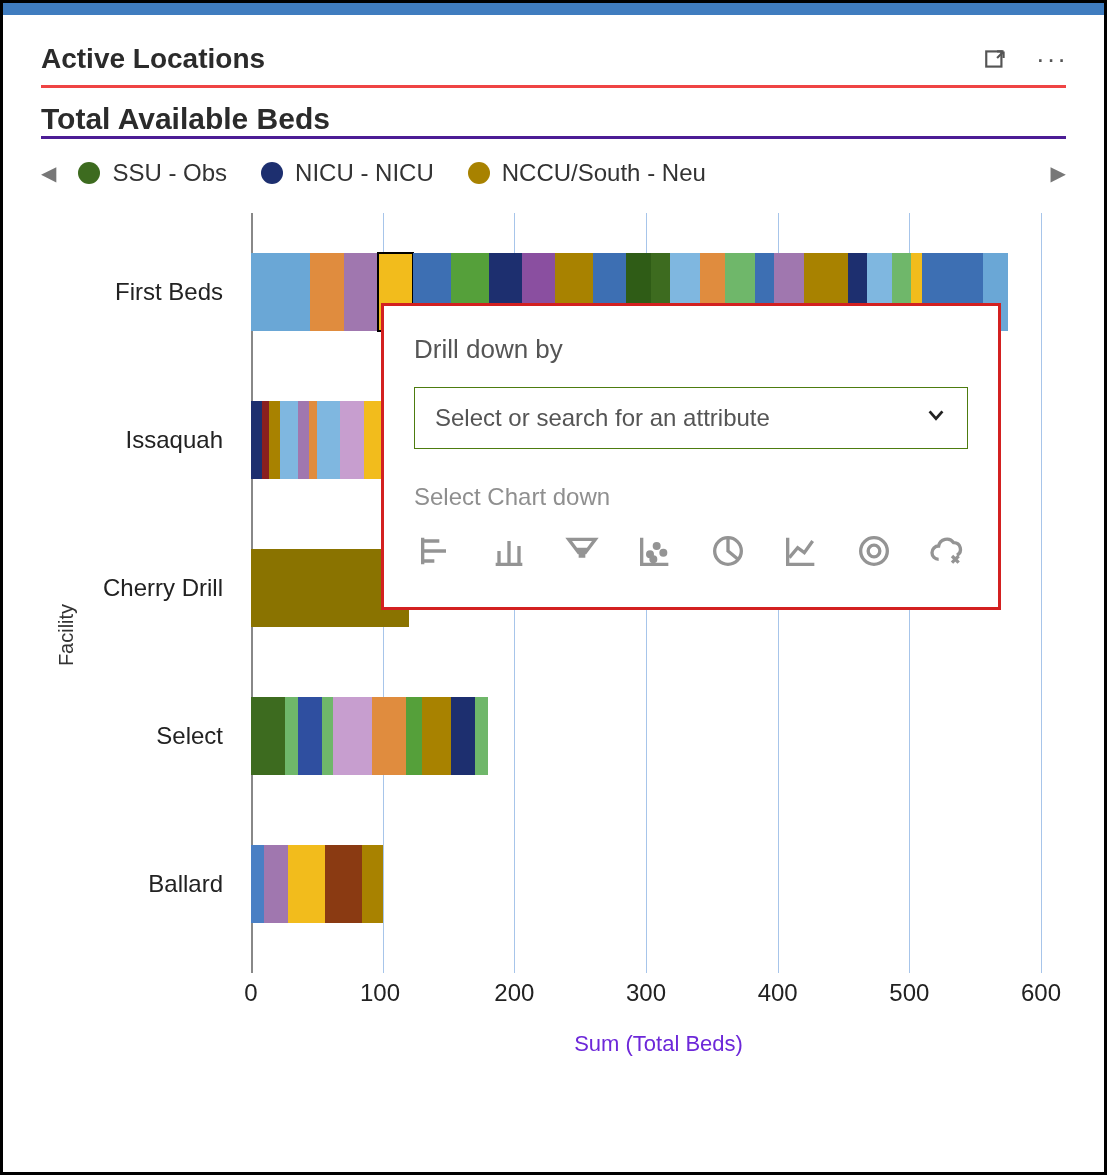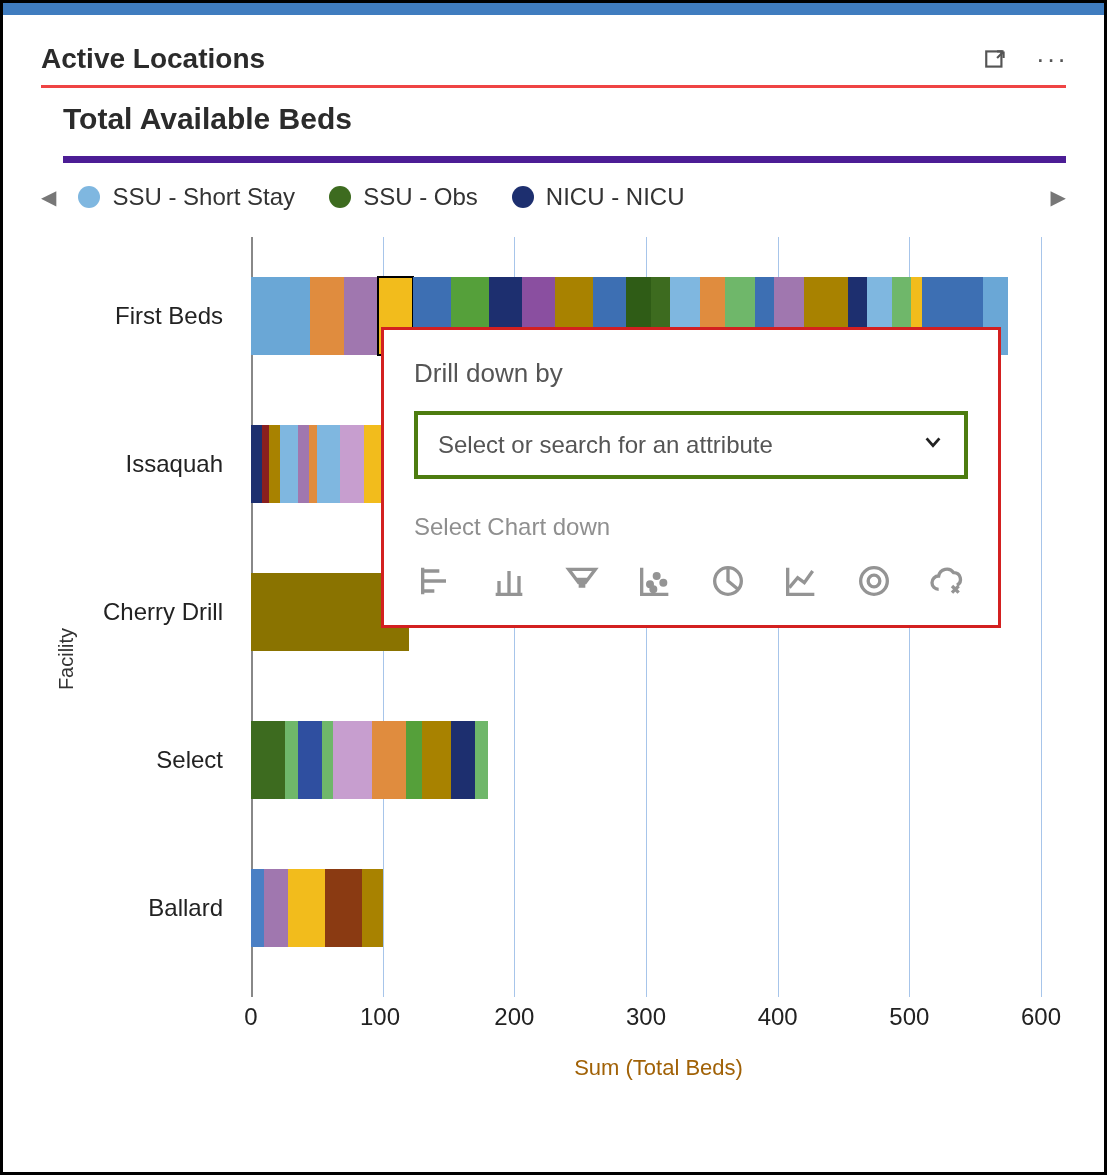--- a/index.html
+++ b/index.html
@@ -3,46 +3,46 @@
 <meta charset="utf-8">
 <style>
   html,body{margin:0;padding:0;font-family:"Segoe UI",Arial,sans-serif;background:#fff;}
   .frame{box-sizing:border-box;width:1107px;height:1175px;border:3px solid #000;padding:0;}
   .bluebar{height:12px;background:#3f7cbf;}
   .card{padding:20px 38px 40px 38px;}
   .card-header{display:flex;align-items:center;justify-content:space-between;border-bottom:3px solid #ef4444;padding:8px 0 10px 0;}
   .card-title{font-size:28px;font-weight:600;color:#2b2b2b;}
   .header-actions{display:flex;align-items:center;gap:28px;}
   .icon-btn{width:28px;height:28px;display:flex;align-items:center;justify-content:center;color:#555;cursor:pointer;}
-  .subtitle-row{border-bottom:7px solid #4c1d95;padding:14px 0 20px 0;margin-left:22px;}
+  .subtitle-row{border-bottom:3px solid #4c1d95;padding:14px 0 0 0;}
   .subtitle{font-size:30px;font-weight:600;color:#2b2b2b;}
   .legend-row{display:flex;align-items:center;gap:22px;padding:20px 0 16px 0;overflow:hidden;}
   .legend-arrow{color:#777;font-size:20px;cursor:pointer;user-select:none;}
   .legend-items{display:flex;align-items:center;gap:34px;flex:1;overflow:hidden;white-space:nowrap;}
   .legend-item{display:flex;align-items:center;gap:12px;font-size:24px;color:#333;white-space:nowrap;}
   .swatch{width:22px;height:22px;border-radius:50%;flex:none;}
   .chart-wrap{position:relative;margin-top:10px;}
   .yaxis-title{position:absolute;left:0;top:50%;transform:translate(-6px,-50%) rotate(-90deg);transform-origin:center;font-size:20px;color:#333;}
   .plot{position:relative;margin-left:210px;height:760px;}
   .grid{position:absolute;inset:0;}
   .gridline{position:absolute;top:0;bottom:0;width:1px;background:#a7c5ea;}
   .axisline{position:absolute;top:0;bottom:0;left:0;width:2px;background:#888;}
   .bars{position:absolute;inset:0;}
   .bar-row{position:absolute;left:0;height:78px;display:flex;}
   .seg{height:100%;}
   .ylabels{position:absolute;left:-210px;top:0;bottom:0;width:200px;}
   .ylabel{position:absolute;right:18px;font-size:24px;color:#222;transform:translateY(-50%);white-space:nowrap;}
   .xaxis{position:relative;margin-left:210px;margin-top:6px;}
   .xticks{position:relative;height:34px;}
   .xtick{position:absolute;top:0;transform:translateX(-50%);font-size:24px;color:#222;}
-  .xtitle{text-align:center;font-size:22px;color:#a16207;margin-top:18px;}
+  .xtitle{text-align:center;font-size:22px;color:#6d28d9;margin-top:18px;}
   
-  .popover{position:absolute;border:3px solid #d32020;background:#fff;box-sizing:border-box;padding:28px 30px 22px 30px;z-index:5;}
+  .popover{position:absolute;border:3px solid #d32020;background:#fff;box-sizing:border-box;padding:28px 30px 34px 30px;z-index:5;}
   .pop-title{font-size:26px;color:#555;margin-bottom:22px;}
-  .pop-select{display:flex;align-items:center;justify-content:space-between;border:4px solid #4d7c0f;padding:16px 20px;font-size:24px;color:#555;cursor:pointer;}
+  .pop-select{display:flex;align-items:center;justify-content:space-between;border:1px solid #4d7c0f;padding:16px 20px;font-size:24px;color:#555;cursor:pointer;}
   .pop-sub{font-size:24px;color:#8f8f8f;margin-top:34px;margin-bottom:18px;}
   .chart-types{display:flex;align-items:center;gap:30px;}
   .ct-btn{width:44px;height:44px;display:flex;align-items:center;justify-content:center;color:#949494;cursor:pointer;}
   .ct-btn svg{width:40px;height:40px;stroke:#949494;fill:none;stroke-width:2;}
   .highlight-seg{outline:2px solid #000;outline-offset:-1px;}
 </style>
 </head>
 <body>
 
 <div class="frame">
@@ -63,30 +63,30 @@
     </div>
 
     <div class="subtitle-row">
       <div class="subtitle">Total Available Beds</div>
     </div>
 
     <div class="legend-row">
       <div class="legend-arrow">◀</div>
       <div class="legend-items" id="legend-items">
           <div class="legend-item">
-            <span class="swatch" style="background: rgb(127, 183, 224);"></span>
-            <span>SSU - Short Stay</span>
-          </div>
-          <div class="legend-item">
             <span class="swatch" style="background: rgb(61, 107, 31);"></span>
             <span>SSU - Obs</span>
           </div>
           <div class="legend-item">
             <span class="swatch" style="background: rgb(29, 47, 111);"></span>
             <span>NICU - NICU</span>
+          </div>
+          <div class="legend-item">
+            <span class="swatch" style="background: rgb(168, 130, 0);"></span>
+            <span>NCCU/South - Neu</span>
           </div>
         </div>
       <div class="legend-arrow">▶</div>
     </div>
 
     <div class="chart-wrap">
       <div class="yaxis-title">Facility</div>
 
       <div class="plot" id="plot" style="width: 790px;">
         <div class="grid" id="grid">

